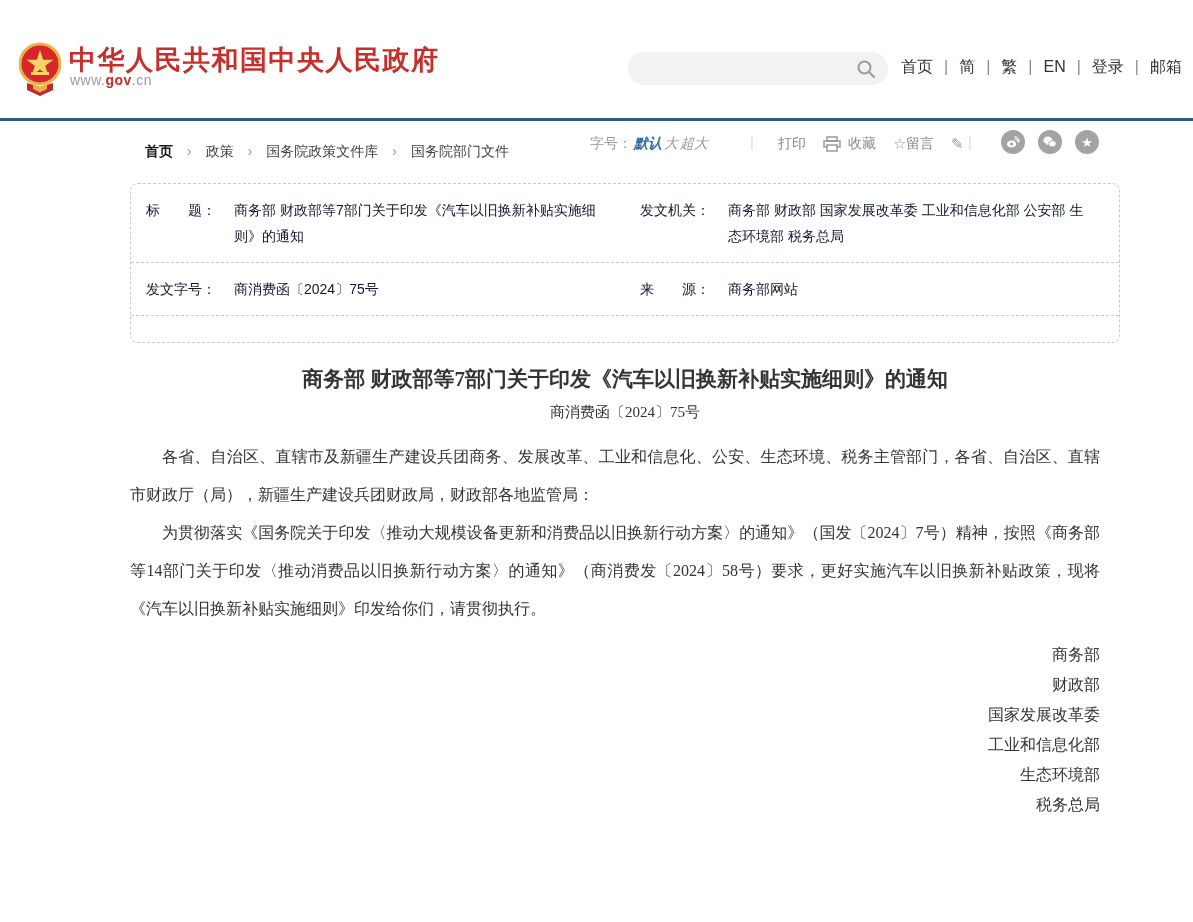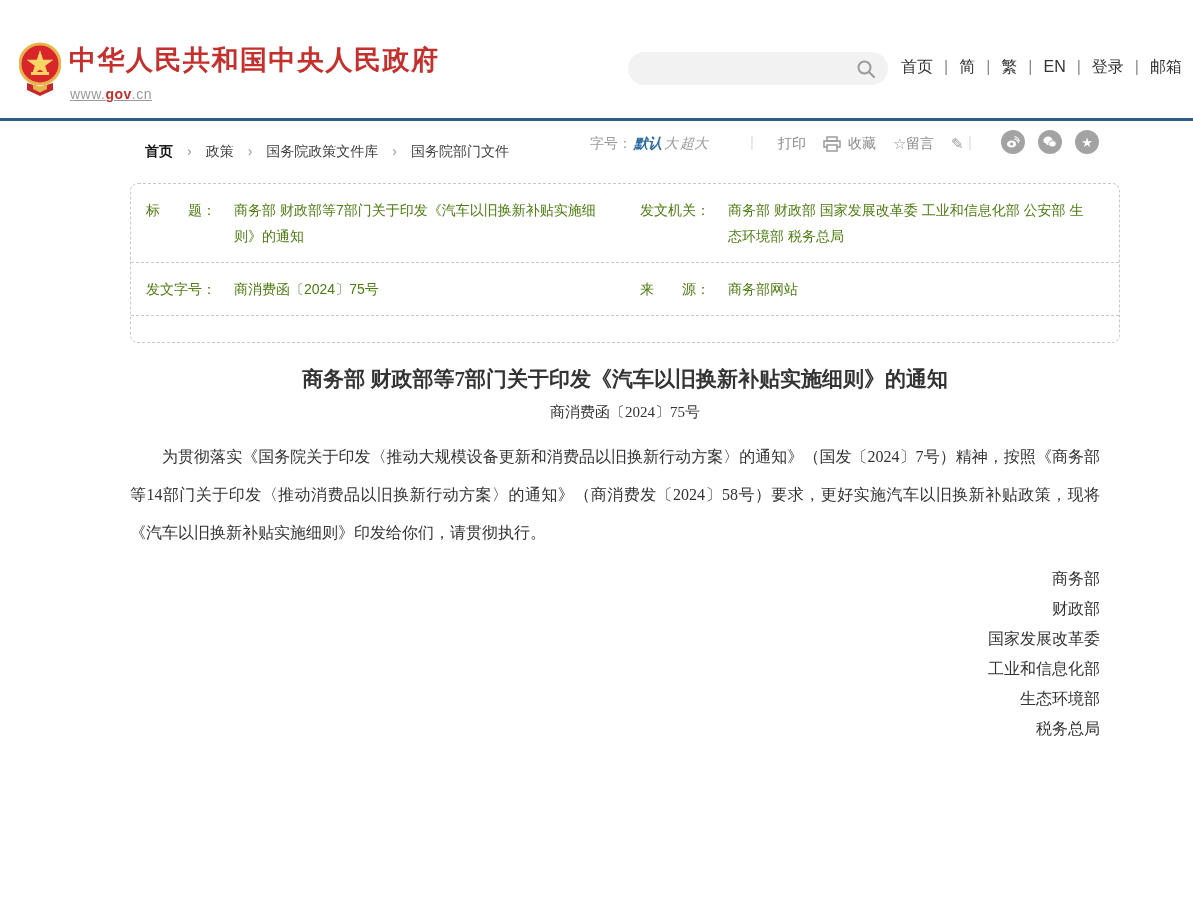--- a/index.html
+++ b/index.html
@@ -10,21 +10,21 @@
     font-family: "Liberation Sans", sans-serif;
   }
   
   .header { position: relative; height: 118px; background: #fff; }
   .emblem { position: absolute; left: 19px; top: 40px; width: 42px; height: 56px; }
   .site-title {
     position: absolute; left: 69px; top: 42px;
     font-size: 27px; font-weight: bold; color: #c5302d;
     letter-spacing: 1.5px; white-space: nowrap; text-align: center;
   }
-  .site-url { position: absolute; left: 70px; top: 86px; font-size: 14px; color: #9a9a9a; letter-spacing: .5px; text-decoration: underline; }
+  .site-url { position: absolute; left: 70px; top: 72px; font-size: 14px; color: #9a9a9a; letter-spacing: .5px; }
   .site-url .gov { color: #c5302d; font-weight: bold; }
   .search-box {
     position: absolute; left: 628px; top: 52px; width: 260px; height: 33px;
     background: #f2f2f2; border-radius: 17px; display: flex; align-items: center;
   }
   .search-box input {
     flex: 1; border: none; outline: none; background: transparent;
     padding: 0 8px 0 16px; font-size: 14px; color: #555;
   }
   .search-box .mag { margin-right: 12px; display: flex; }
@@ -51,21 +51,21 @@
   .soc {
     position: absolute; top: 9px; width: 24px; height: 24px; border-radius: 50%;
     background: #a3a3a3; color: #fff; display: flex; align-items: center; justify-content: center;
     cursor: pointer; font-size: 13px;
   }
 
   
   .meta-box {
     margin: 2px 0 0 130px; width: 988px;
     border: 1px dashed #c9c9c9; border-radius: 8px;
-    font-size: 14px; color: #4d7c0f; background: #fff;
+    font-size: 14px; color: #0f172a; background: #fff;
   }
   .meta-row { display: flex; border-bottom: 1px dashed #c9c9c9; padding: 13px 0; }
   .meta-row:last-child { border-bottom: none; }
   .meta-cell { flex: 1; display: flex; line-height: 26px; }
   .meta-label { width: 88px; padding-left: 15px; flex: none; white-space: nowrap; }
   .meta-value { flex: 1; padding-right: 24px; }
 
   
   .article { font-family: "Liberation Serif", serif; color: #333; }
   .doc-title {
@@ -184,20 +184,21 @@
   </div>
   <div class="meta-row">
     <div class="meta-cell"></div>
   </div>
 </div>
 
 <div class="article">
   <div class="doc-title">商务部 财政部等7部门关于印发《汽车以旧换新补贴实施细则》的通知</div>
   <div class="doc-number">商消费函〔2024〕75号</div>
   <div class="doc-body">
+    <p>各省、自治区、直辖市及新疆生产建设兵团商务、发展改革、工业和信息化、公安、生态环境、税务主管部门，各省、自治区、直辖市财政厅（局），新疆生产建设兵团财政局，财政部各地监管局：</p>
     <p>为贯彻落实《国务院关于印发〈推动大规模设备更新和消费品以旧换新行动方案〉的通知》（国发〔2024〕7号）精神，按照《商务部等14部门关于印发〈推动消费品以旧换新行动方案〉的通知》（商消费发〔2024〕58号）要求，更好实施汽车以旧换新补贴政策，现将《汽车以旧换新补贴实施细则》印发给你们，请贯彻执行。</p>
   </div>
   <div class="signoff">
     <div>商务部</div>
     <div>财政部</div>
     <div>国家发展改革委</div>
     <div>工业和信息化部</div>
     <div>生态环境部</div>
     <div>税务总局</div>
 

